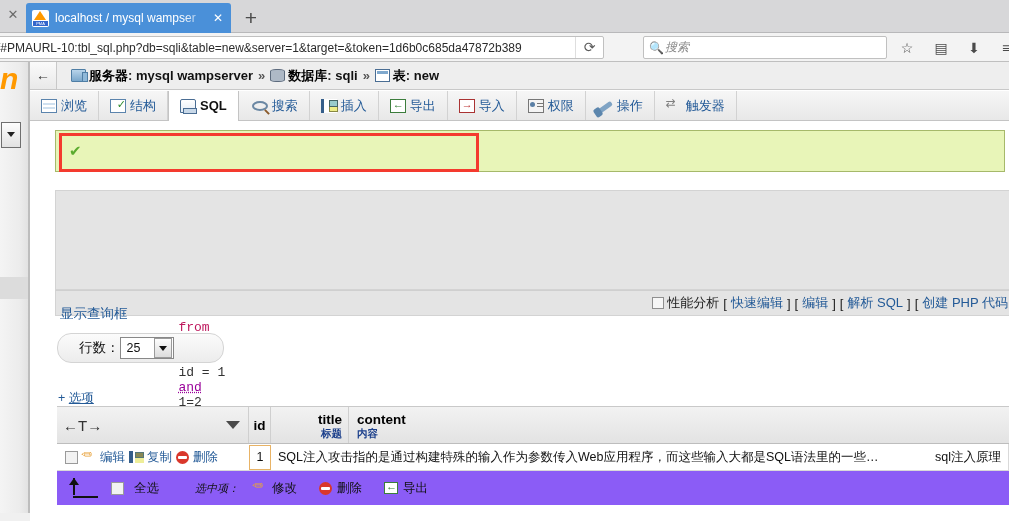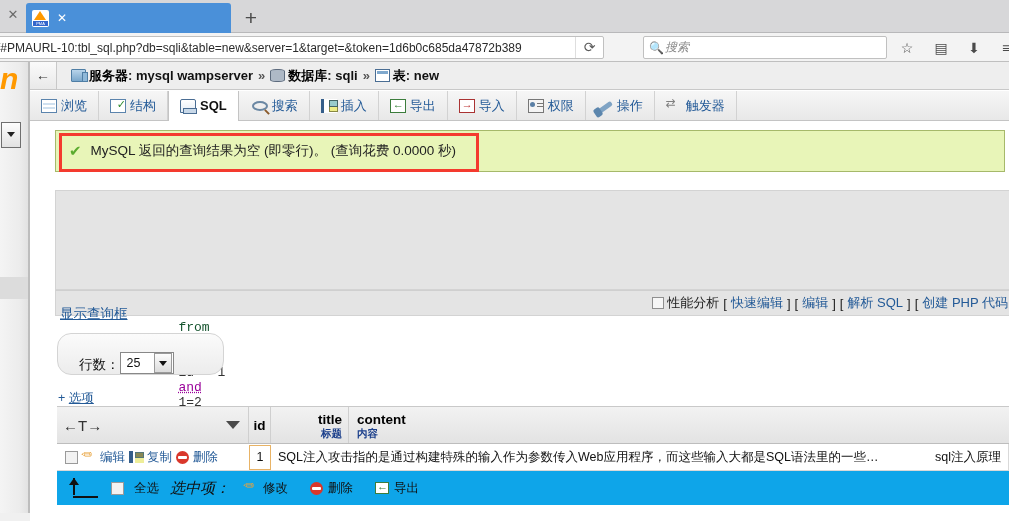--- a/index.html
+++ b/index.html
@@ -188,42 +188,42 @@
   .sql-box {
     position: absolute; left: 25px; top: 128px; width: 960px; height: 100px;
     background: #e4e4e4; border: 1px solid #d3d3d3;
   }
   .sql-text {
     position: absolute; left: 60px; top: 84px;
     font-family: "Liberation Mono", "DejaVu Sans Mono", monospace;
     font-size: 13px; color: #333; white-space: pre;
   }
   .kw { color: #990099; text-decoration: underline; text-decoration-style: dotted; }
-  .kw2 { color: #14532d; margin-top: 36px; }
+  .kw2 { color: #be185d; margin-top: 36px; }
   .tbl { color: #1a7bc4; }
   .sql-links-bar {
     position: absolute; left: 25px; top: 228px; width: 960px; height: 26px;
     background: #e4e4e4; border: 1px solid #d3d3d3; border-top: 1px solid #cfcfcf;
     display: flex; align-items: center; justify-content: flex-end;
     padding-right: 2px; font-size: 13px; color: #222;
   }
   .lnk { color: #235a97; }
   .chk-sq {
     display: inline-block; width: 12px; height: 12px; border: 1px solid #8f8f8f;
     background: #f6f6f6; vertical-align: -2px; margin-right: 3px;
   }
   .sql-links-bar span.gap { margin-right: 4px; }
 
   
-  .show-query { position: absolute; left: 60px; top: 305px; font-size: 13.5px; color: #235a97; text-decoration: underline; }
+  .show-query { position: absolute; left: 60px; top: 305px; font-size: 13.5px; color: #235a97; }
   .rows-panel {
-    position: absolute; left: 57px; top: 333px; width: 167px; height: 42px;
+    position: absolute; left: 57px; top: 333px; width: 167px; height: 30px;
     background: linear-gradient(to bottom,#fbfbfb,#ececec);
     border: 1px solid #d4d4d4; border-radius: 14px;
-    display: flex; align-items: flex-end;
+    display: flex; align-items: center;
   }
   .rows-label { margin-left: 21px; font-size: 13.5px; color: #111; }
   .rows-select {
     width: 54px; height: 22px;
     border: 1px solid #888; background: #fff; display: flex; align-items: center;
   }
   .rows-value { flex: 1 1 auto; padding-left: 6px; font-size: 12.5px; color: #111; }
   .rows-caret-box {
     flex: 0 0 18px; height: 20px; margin-right: 1px;
     background: linear-gradient(to bottom,#fdfdfd,#dcdcdc); border: 1px solid #9a9a9a;
@@ -267,29 +267,29 @@
   .i-copy::after { content:""; position:absolute; left:6px; top:1px; width:7px; height:4px; background:#9dd; border:1px solid #577;
      box-shadow: 0 5px 0 #ee9, 0 5px 0 1px #885 inset; }
   .i-del { display:inline-block; width:13px; height:13px; border-radius:50%; background:#d9372b; position:relative; }
   .i-del::after { content:""; position:absolute; left:2px; top:5px; width:9px; height:3px; background:#fff; border-radius:1px; }
   .c-id { width: 22px; justify-content: center; font-size: 12.5px; color: #111;
     border: 1px solid #e8b366; height: 25px; box-sizing: border-box; }
   .c-title { width: 78px; padding-left: 4px; font-size: 12.5px; color: #111; border-right: 1px solid #d9d9d9; }
   .c-content { flex: 1 1 auto; padding-left: 7px; font-size: 12.5px; color: #111;
     white-space: nowrap; overflow: hidden; }
 
-  .res-foot { height: 34px; display: flex; align-items: center; padding-left: 10px; gap: 10px; background:#0ea5e9; }
+  .res-foot { height: 34px; display: flex; align-items: center; padding-left: 10px; gap: 10px; background:#8b5cf6; }
   .arrow-up { position: relative; width: 34px; height: 20px; }
   .arrow-up::before { content:""; position:absolute; left:6px; top:0; width:2px; height:17px; background:#111; }
   .arrow-up::after { content:""; position:absolute; left:6px; bottom:0; width:25px; height:2px; background:#111; }
   .arrow-up .ah { position:absolute; left:2px; top:0; width:0;height:0;
     border-left:5px solid transparent;border-right:5px solid transparent;border-bottom:7px solid #111; }
   .foot-chk { width: 13px; height: 13px; border: 1px solid #9a9a9a; background: #f2f2f2; }
   .foot-txt { font-size: 12.5px; color: #111; }
-  .foot-sel { font-size: 15px; color: #111; font-style: italic; margin-left: 1px; margin-right: 4px; }
+  .foot-sel { font-size: 11px; color: #111; font-style: italic; margin-left: 26px; margin-right: 4px; }
   .foot-act { display: flex; align-items: center; gap: 5px; font-size: 12.5px; color: #111; margin-right: 12px; }
   .i-exp { display:inline-block; width:14px; height:12px; background:#fff; border:1px solid #3c7d3c; position:relative; }
   .i-exp::after { content:"←"; position:absolute; left:1px; top:-3px; font-size:11px; color:#2d7a2d; }
 
   .watermark { position: absolute; right: 12px; bottom: 10px; font-size: 14px; color: #c3c3c3; }
   .bottom-frag { position: absolute; left: 133px; bottom: 0; width: 117px; height: 8px; border:1px solid #999; border-bottom:none; background:#fff; }
   .bottom-frag2 { position: absolute; left: 173px; bottom: 0; width: 45px; height: 6px; background:#888; }
   .hscroll-track { position: absolute; left: 0; bottom: 0; width: 133px; height: 8px; background: #f0f0f0; }
 </style>
 </head>
@@ -297,20 +297,21 @@
 
 <div id="root">
 
   <div class="chrome-tabstrip">
     <div class="tab-close-left">✕</div>
     <div class="browser-tab">
       <div class="tab-favicon">
         <div class="pma-a"></div>
         <div class="pma-b">PMA</div>
       </div>
+      <div class="tab-title">localhost / mysql wampser</div>
       <div class="tab-x">✕</div>
     </div>
     <div class="new-tab-btn">+</div>
   </div>
 
   <div class="chrome-navbar">
     <div class="url-box">
       <div class="url-text">/#PMAURL-10:tbl_sql.php?db=sqli&amp;table=new&amp;server=1&amp;target=&amp;token=1d6b0c685da47872b389</div>
       <div class="url-reload">⟳</div>
     </div>
@@ -398,21 +399,20 @@
       </div>
       <div class="pma-tab">
         <span class="ti ti-trig"></span>
         <span>触发器</span>
       </div>
     </div>
 
     <div class="notice-row">
       <div class="notice">
         <span class="notice-check">✔</span>
-        <span>MySQL 返回的查询结果为空 (即零行)。  (查询花费 0.0000 秒)</span>
       </div>
     </div>
 
     <div class="sql-box">
       <div class="sql-text">
         <span class="kw">select</span>
         <span>*</span>
         <span class="kw2">from</span>
         <span class="tbl">`new`</span>
         <span class="kw2">where</span>

